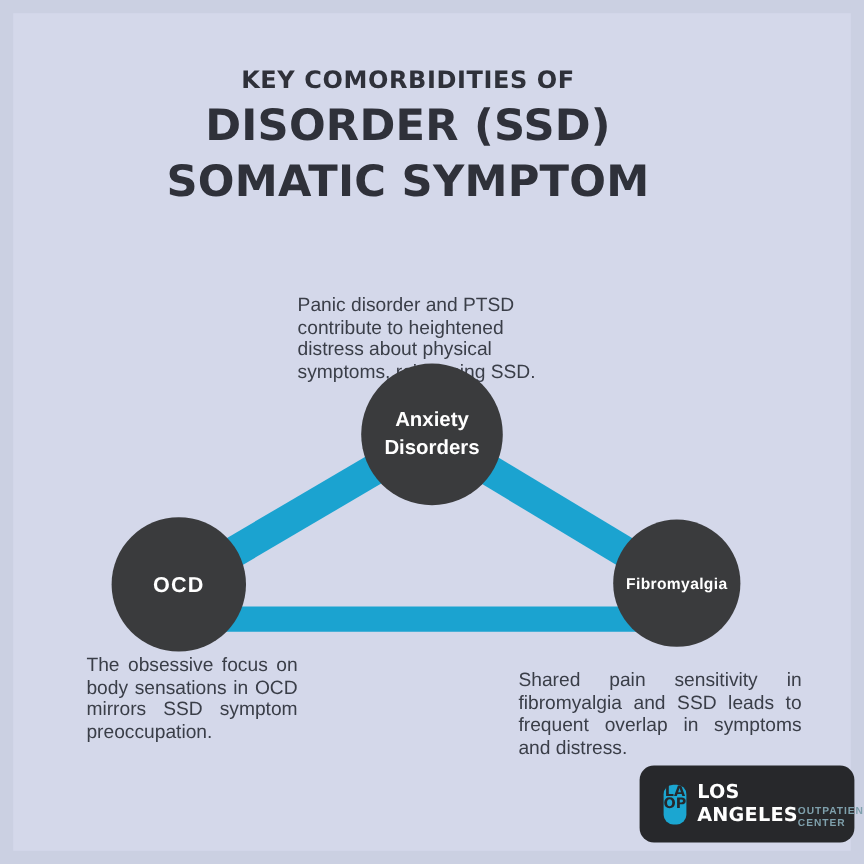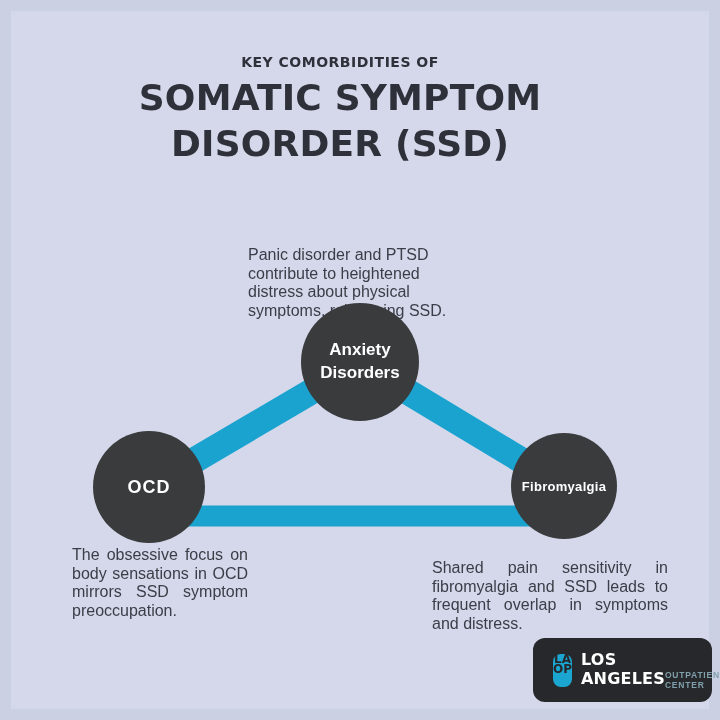--- a/index.html
+++ b/index.html
@@ -8,21 +8,21 @@
     --logo_bg:#27282B; --logo_name_text:#FFFFFF; --logo_subtitle_text:#7FA0AC;
     --logo_mark_bg:#1BA6D1; --logo_mark_text:#27282B;
   }
   *{margin:0;padding:0;box-sizing:border-box;}
   html,body{width:720px;height:720px;overflow:hidden;}
   body{background:var(--background);font-family:"Liberation Sans",sans-serif;}
   .canvas{position:relative;width:720px;height:720px;}
   .panel{position:absolute;left:11px;top:11px;right:11px;bottom:11px;background:var(--panel);}
 
   .title-block{position:absolute;left:0;top:54px;width:680px;text-align:center;color:var(--title_text);}
-  .kicker{font-family:"DejaVu Sans",sans-serif;font-weight:bold;font-size:14px;letter-spacing:.5px;}
+  .kicker{font-family:"DejaVu Sans",sans-serif;font-weight:bold;font-size:20px;letter-spacing:.5px;}
   .main-title{font-family:"DejaVu Sans",sans-serif;font-weight:bold;font-size:36px;line-height:1.28;margin-top:5px;letter-spacing:.2px;}
 
   .note{position:absolute;color:var(--body_text);font-size:16px;line-height:1.16;font-weight:500;}
   .note-anxiety{left:248px;top:202px;width:212px;text-align:left;margin-top:44px;}
   .note-ocd{left:72px;top:546px;width:176px;text-align:justify;}
   .note-fibro{left:432px;top:559px;width:236px;text-align:justify;}
 
   .diagram{position:absolute;left:0;top:0;width:720px;height:720px;pointer-events:none;}
   .links{position:absolute;left:0;top:0;}
   .link{stroke:var(--link);stroke-linecap:butt;fill:none;}
@@ -46,22 +46,22 @@
 </style>
 </head>
 <body>
 
 <div class="canvas">
   <div class="panel"></div>
 
   <header class="title-block">
     <div class="kicker">KEY COMORBIDITIES OF</div>
     <h1 class="main-title">
+      <div class="title-line">DISORDER (SSD)</div>
       <div class="title-line">SOMATIC SYMPTOM</div>
-      <div class="title-line">DISORDER (SSD)</div>
     </h1>
   </header>
 
   <p class="note note-anxiety">Panic disorder and PTSD contribute to heightened distress about physical symptoms, reinforcing SSD.</p>
 
   <div class="diagram">
     <svg class="links" width="720" height="720" viewBox="0 0 720 720">
       <line class="link link-diag" x1="149" y1="487" x2="360" y2="363"></line>
       <line class="link link-diag" x1="360" y1="363" x2="564" y2="486"></line>
       <line class="link link-base" x1="160" y1="516" x2="560" y2="516"></line>

